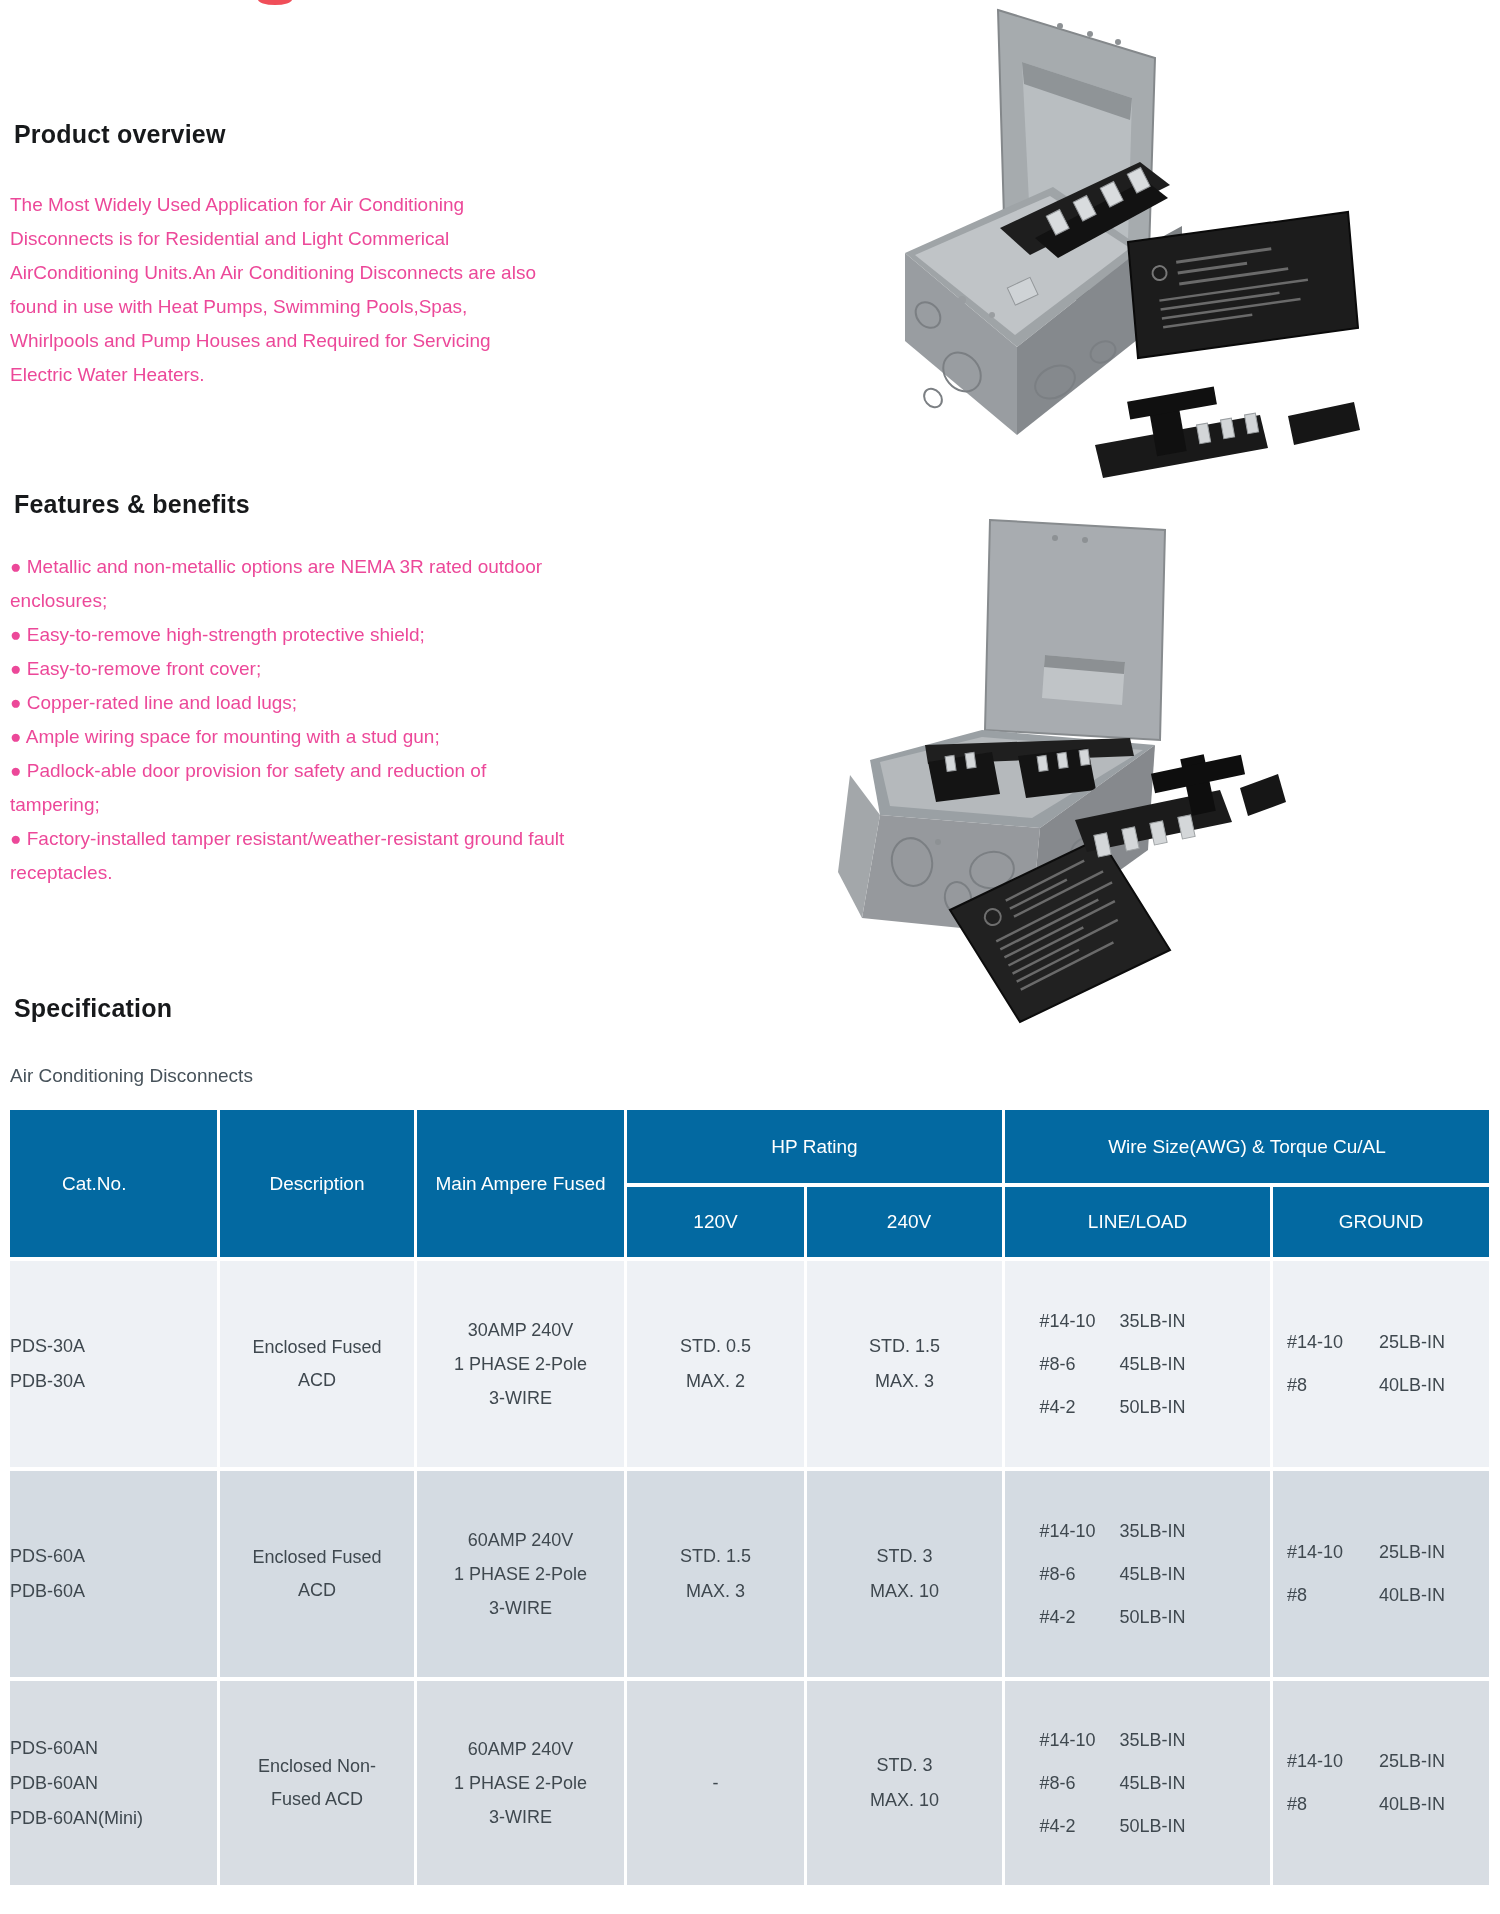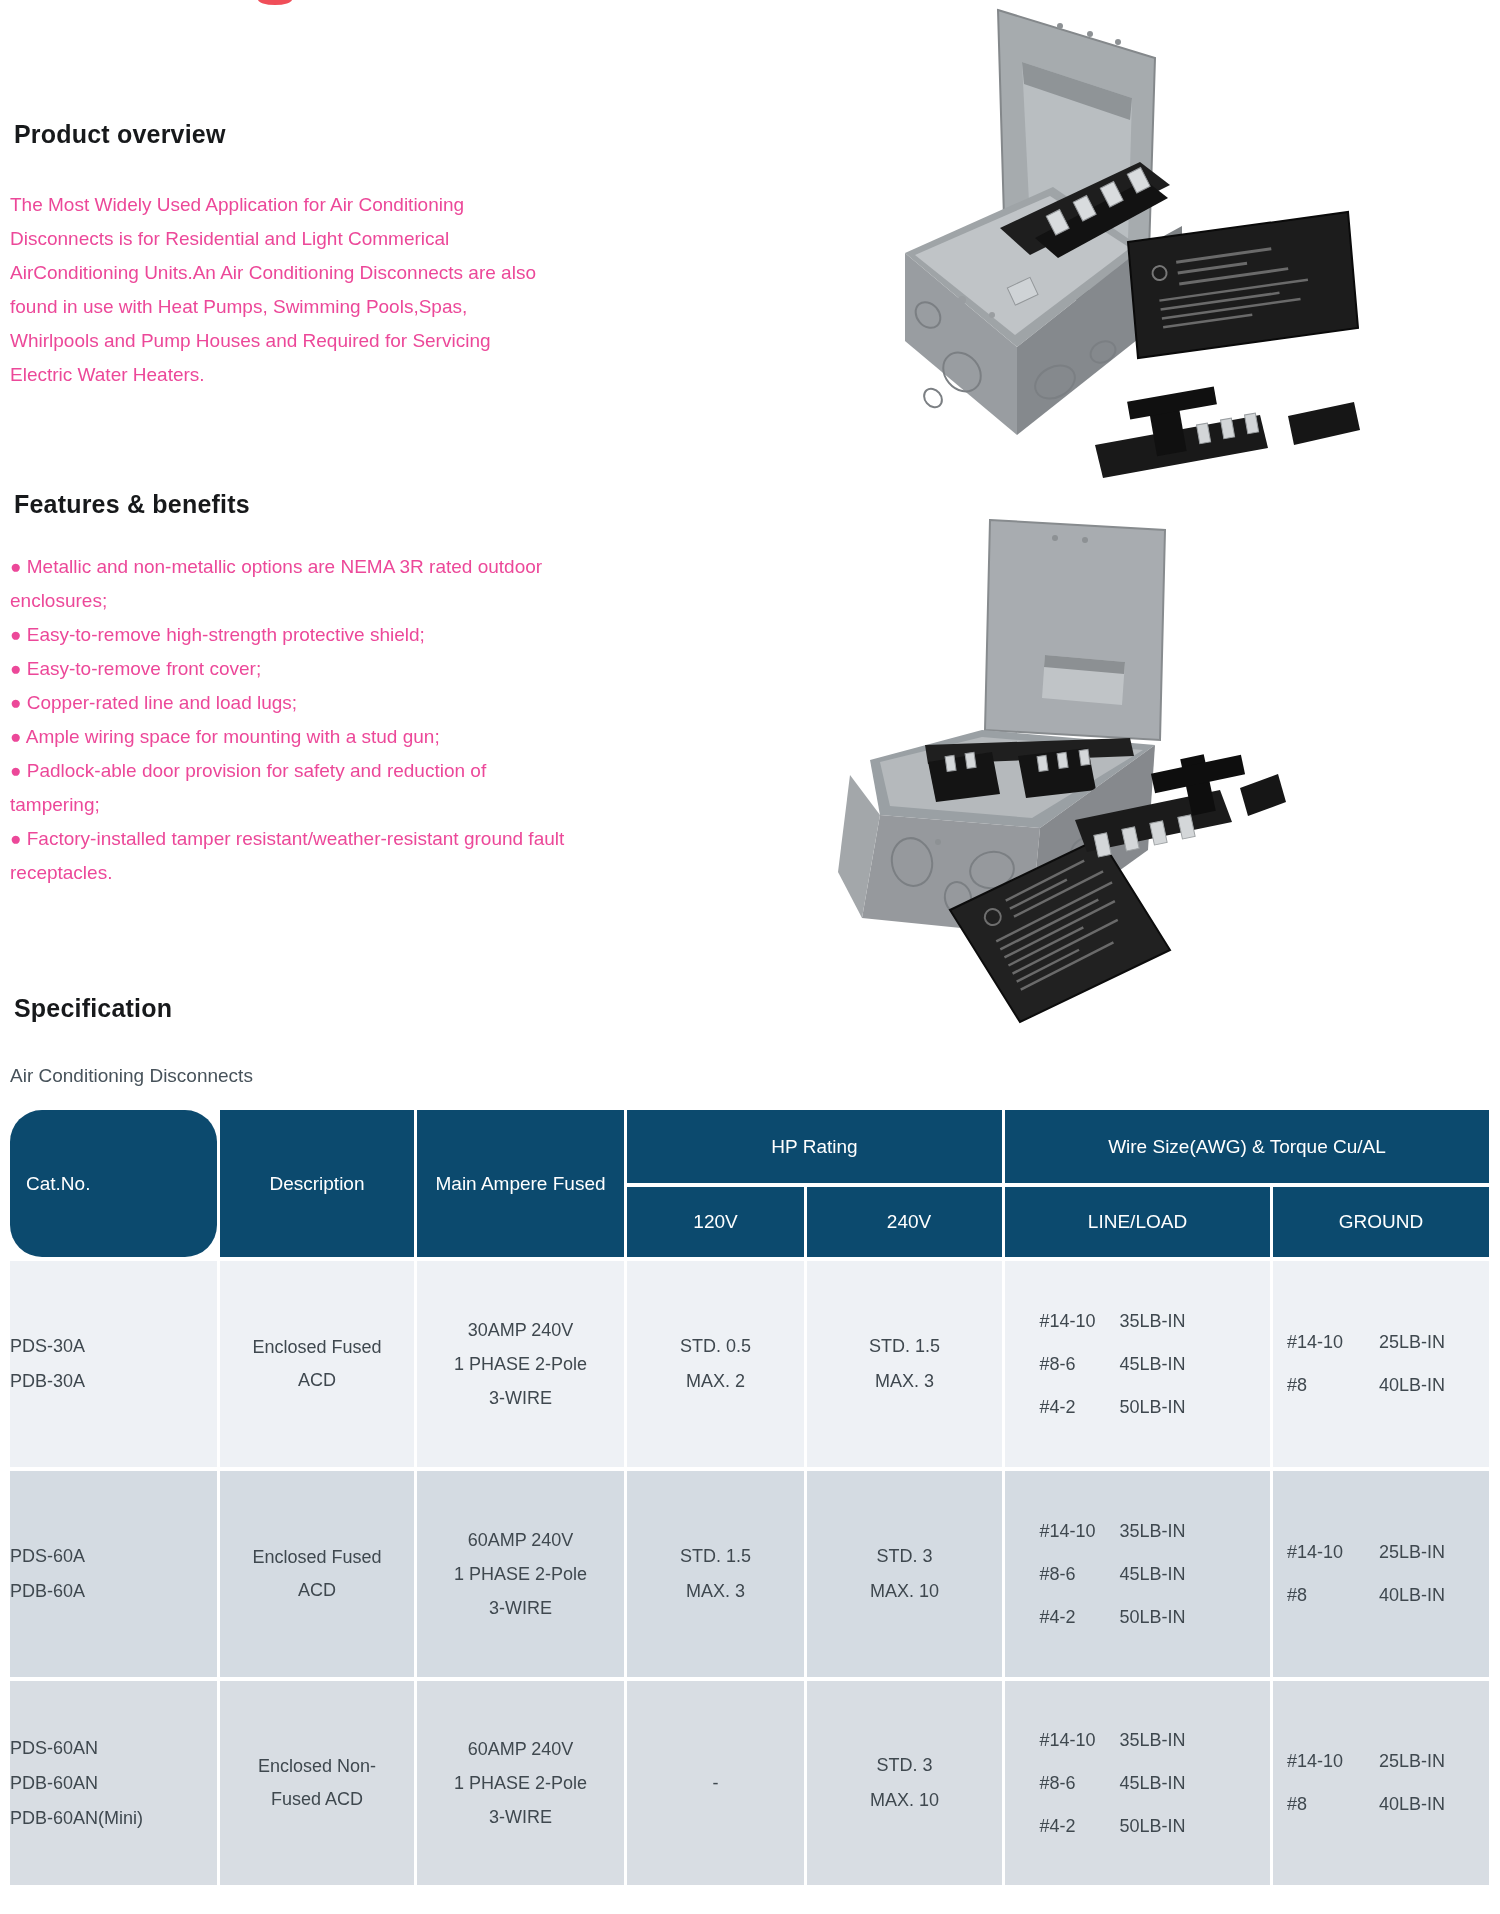--- a/index.html
+++ b/index.html
@@ -30,24 +30,24 @@
   
   #spec-table{
     position:absolute;left:10px;top:1110px;width:1479px;
     display:grid;
     grid-template-columns:207px 194px 207px 177px 195px 265px 216px;
     grid-template-rows:73px 70px 206px 206px 204px;
     column-gap:3px;row-gap:4px;
     background:#ffffff;
   }
   .hcell{
-    background:#0c4a6e;color:#ffffff;font-size:19px;
+    background:#0369a1;color:#ffffff;font-size:19px;
     display:flex;align-items:center;justify-content:center;text-align:center;
   }
-  .h-cat{grid-column:1;grid-row:1 / span 2;justify-content:flex-start;padding-left:16px;box-sizing:border-box;border-radius:32px;}
+  .h-cat{grid-column:1;grid-row:1 / span 2;justify-content:flex-start;padding-left:52px;box-sizing:border-box;}
   .h-desc{grid-column:2;grid-row:1 / span 2;}
   .h-amp{grid-column:3;grid-row:1 / span 2;}
   .h-hp{grid-column:4 / span 2;grid-row:1;}
   .h-120{grid-column:4;grid-row:2;}
   .h-240{grid-column:5;grid-row:2;padding-left:9px;}
   .h-wire{grid-column:6 / span 2;grid-row:1;}
   .h-line{grid-column:6;grid-row:2;}
   .h-ground{grid-column:7;grid-row:2;}
 
   .dcell{

